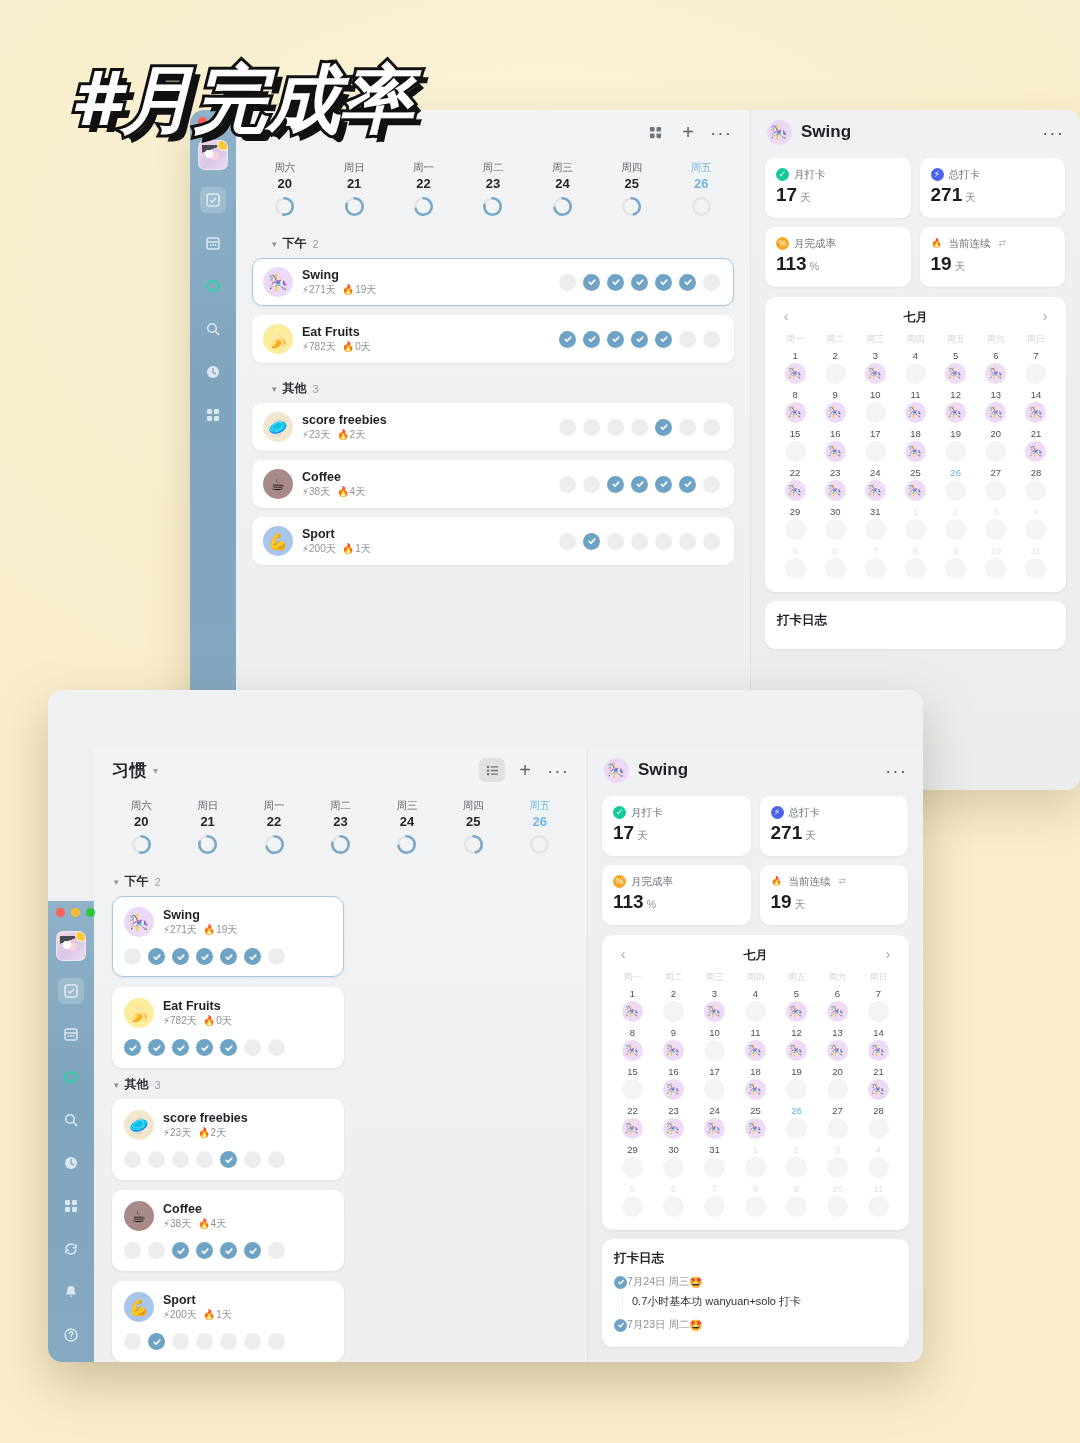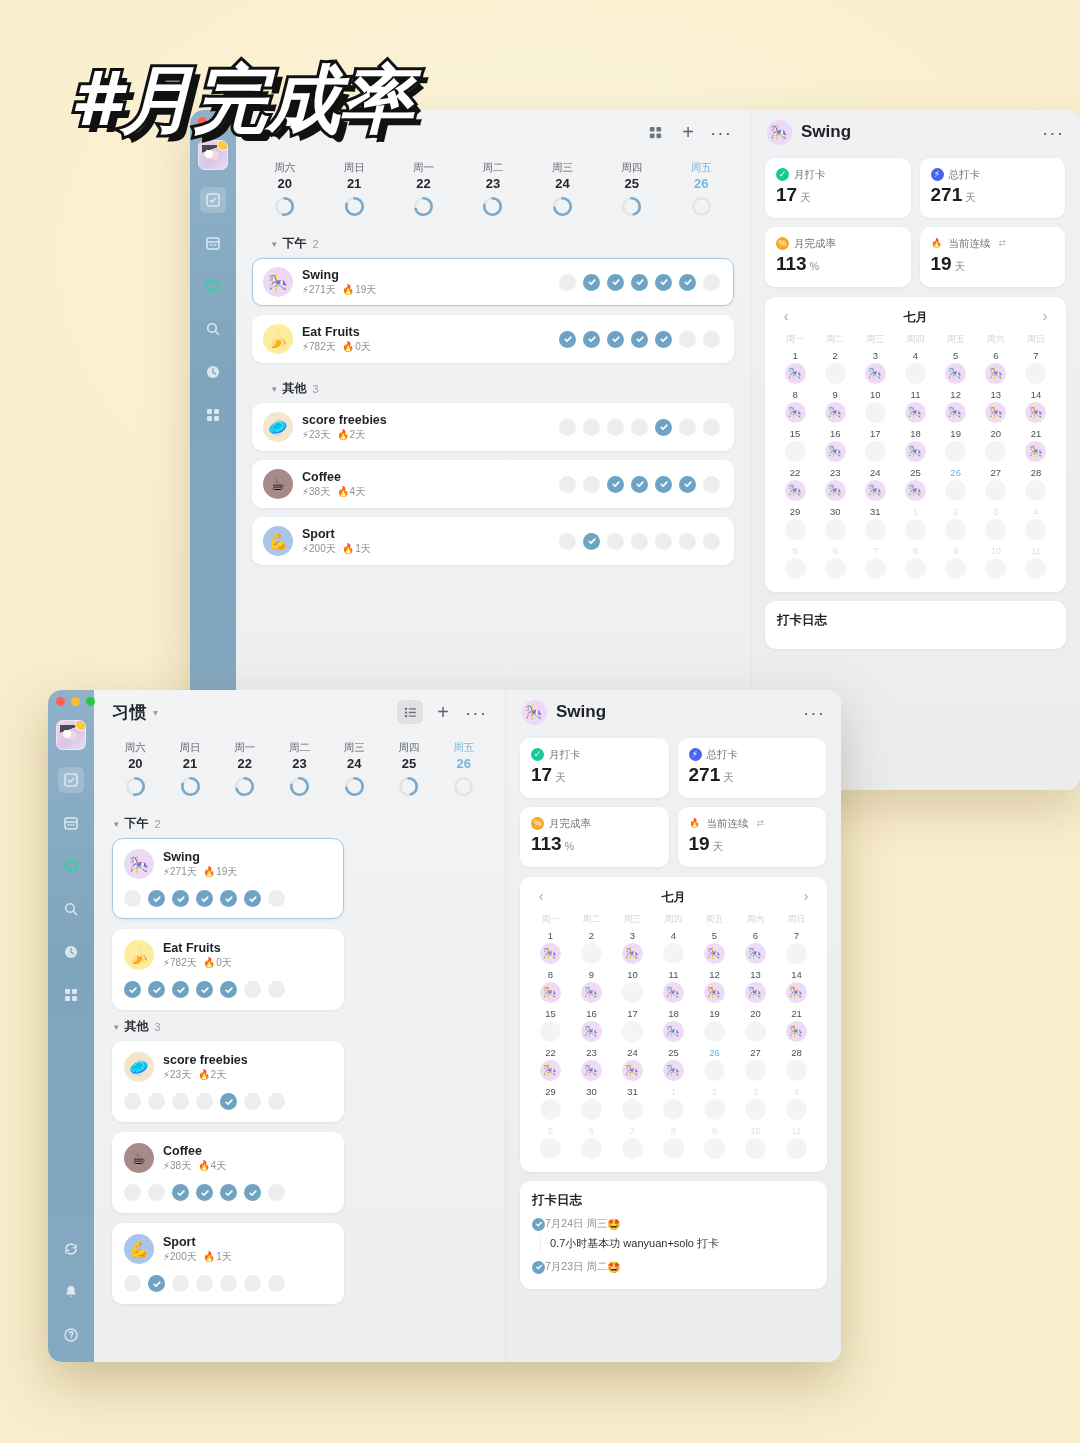--- a/index.html
+++ b/index.html
@@ -27,23 +27,24 @@
   .window{
     position:absolute; border-radius:14px; overflow:hidden;
     display:flex; background:#eef0f2;
   }
   .win-back{
     left:190px; top:110px; width:890px; height:680px;
     box-shadow:0 18px 46px rgba(120,100,60,.26);
     z-index:10;
   }
   .win-front{
-    left:48px; top:690px; width:793px; height:672px;
+    left:48px; top:690px; width:875px; height:672px;
     box-shadow:0 20px 50px rgba(120,100,60,.34);
     z-index:20;
+    align-items:flex-end;
   }
 
   
   .sidebar{
     width:46px; flex:0 0 46px;
     background:linear-gradient(180deg,#8fb2c9 0%,#7fa4bd 40%,#86a9c2 100%);
     display:flex; flex-direction:column; align-items:center;
     padding-top:8px; position:relative;
   }
   .traffic{ position:absolute; top:7px; left:8px; display:flex; gap:6px; }

